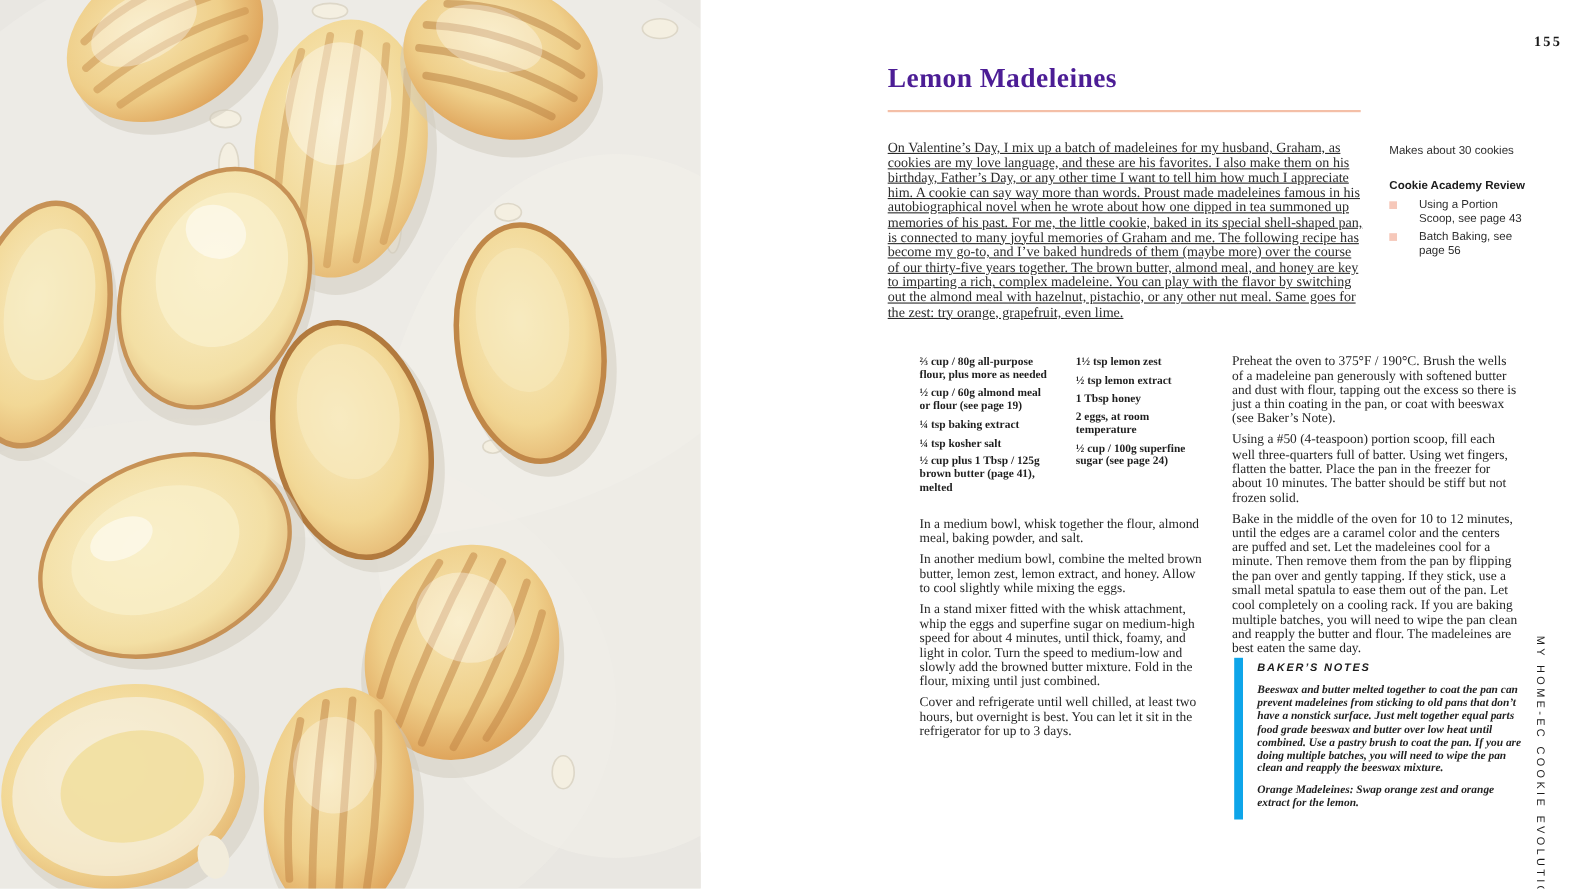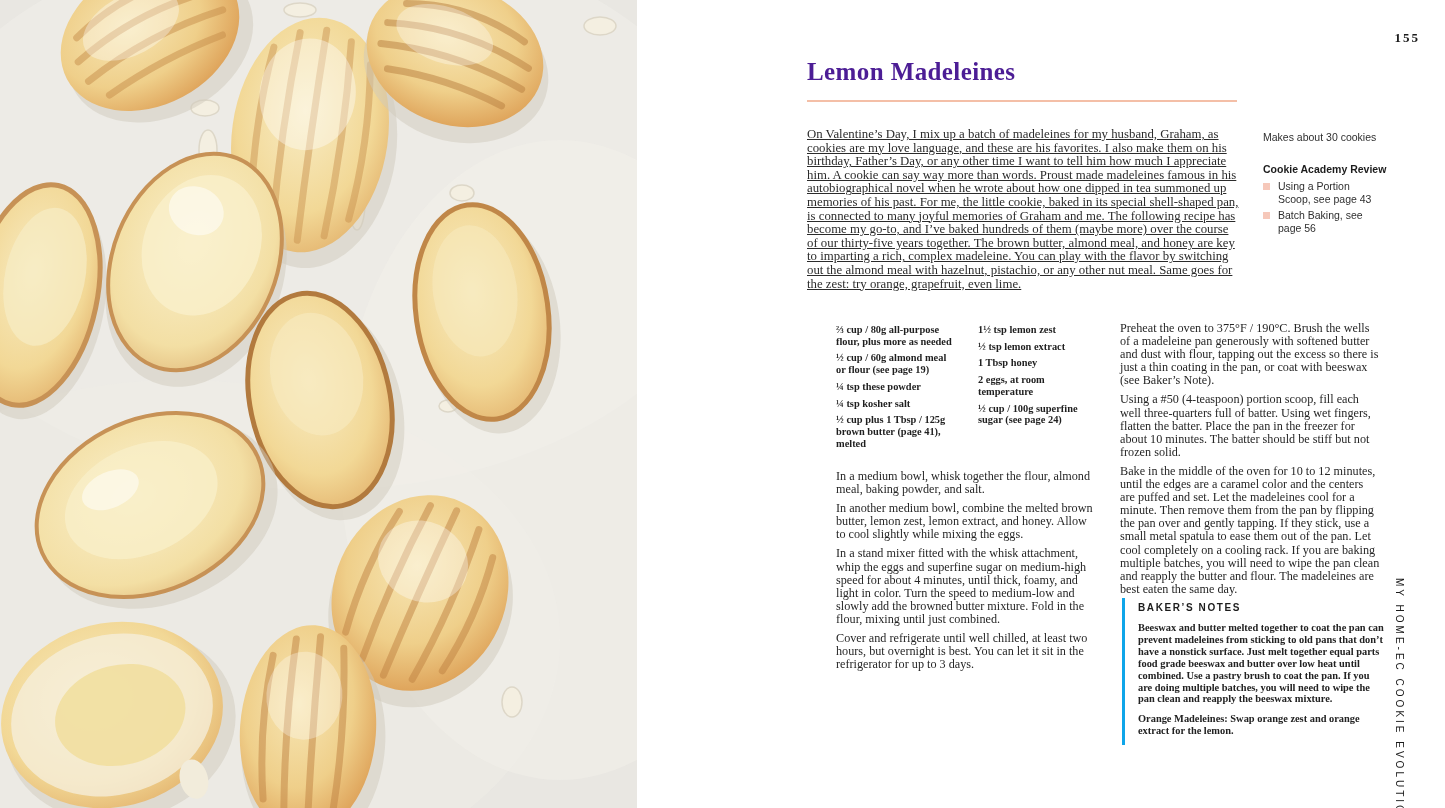--- a/index.html
+++ b/index.html
@@ -15,35 +15,35 @@
   .title{position:absolute;left:170px;top:58px;margin:0;font-size:25px;font-weight:bold;
          letter-spacing:.4px;color:#4c1d95;}
   .rule{position:absolute;left:170px;top:100px;width:430px;height:2px;}
   .intro{position:absolute;left:170px;top:128px;width:434px;margin:0;
          font-size:12.8px;line-height:13.6px;text-decoration:underline;}
   
   .sidebar{position:absolute;left:626px;top:131px;width:140px;
            font-family:"Liberation Sans", sans-serif;font-size:10.5px;line-height:13px;color:#2f2f2f;}
   .yield{margin-bottom:19px;}
   .review-title{font-weight:bold;color:#1c1c1c;margin-bottom:4px;}
-  .review-item{display:flex;gap:8px;margin-bottom:3px;width:122px;}
+  .review-item{display:flex;gap:20px;margin-bottom:3px;width:122px;}
   .bullet{flex:0 0 auto;width:7px;height:7px;margin-top:3px;}
   
   .ing-col{position:absolute;top:324px;font-size:10.4px;font-weight:bold;line-height:11.7px;color:#1f1f1f;}
   .ing-col p{margin:0 0 5px 0;}
   .ing-col-1{left:199px;width:116px;}
   .ing-col-2{left:341px;width:120px;}
   
   .method{position:absolute;font-size:12.2px;line-height:13.1px;color:#262626;}
   .method p{margin:0 0 6px 0;}
   .method-left{left:199px;top:470px;width:258px;}
   .method-right{left:483px;top:322px;width:260px;}
   
   .notes{position:absolute;left:485px;top:598px;width:246px;padding-left:13px;
-         border-left:3px solid #0ea5e9;}
+         border-left:8px solid #0ea5e9;font-style:italic;}
   .notes-title{font-family:"Liberation Sans", sans-serif;font-size:10px;font-weight:bold;
                letter-spacing:1.6px;color:#1c1c1c;margin:4px 0 9px 0;}
   .notes p{margin:0 0 8px 0;font-size:10.4px;font-weight:bold;line-height:11.9px;color:#222;}
   
   .spine{position:absolute;left:757px;top:578px;height:220px;
          font-family:"Liberation Sans", sans-serif;font-size:10px;letter-spacing:3px;
          color:#1a1a1a;writing-mode:vertical-rl;white-space:nowrap;}
 </style>
 </head>
 <body>
@@ -213,21 +213,21 @@
       </div>
       <div class="review-item">
         <span class="bullet" style="background:#f6c8ba;"></span>
         <span>Batch Baking, see page 56</span>
       </div>
     </div>
 
     <div class="ing-col ing-col-1">
       <p>⅔ cup / 80g all-purpose flour, plus more as needed</p>
       <p>½ cup / 60g almond meal or flour (see page 19)</p>
-      <p>¼ tsp these powder</p>
+      <p>¼ tsp baking extract</p>
       <p>¼ tsp kosher salt</p>
       <p>½ cup plus 1 Tbsp / 125g brown butter (page 41), melted</p>
     </div>
 
     <div class="ing-col ing-col-2">
       <p>1½ tsp lemon zest</p>
       <p>½ tsp lemon extract</p>
       <p>1 Tbsp honey</p>
       <p>2 eggs, at room temperature</p>
       <p>½ cup / 100g superfine sugar (see page 24)</p>

